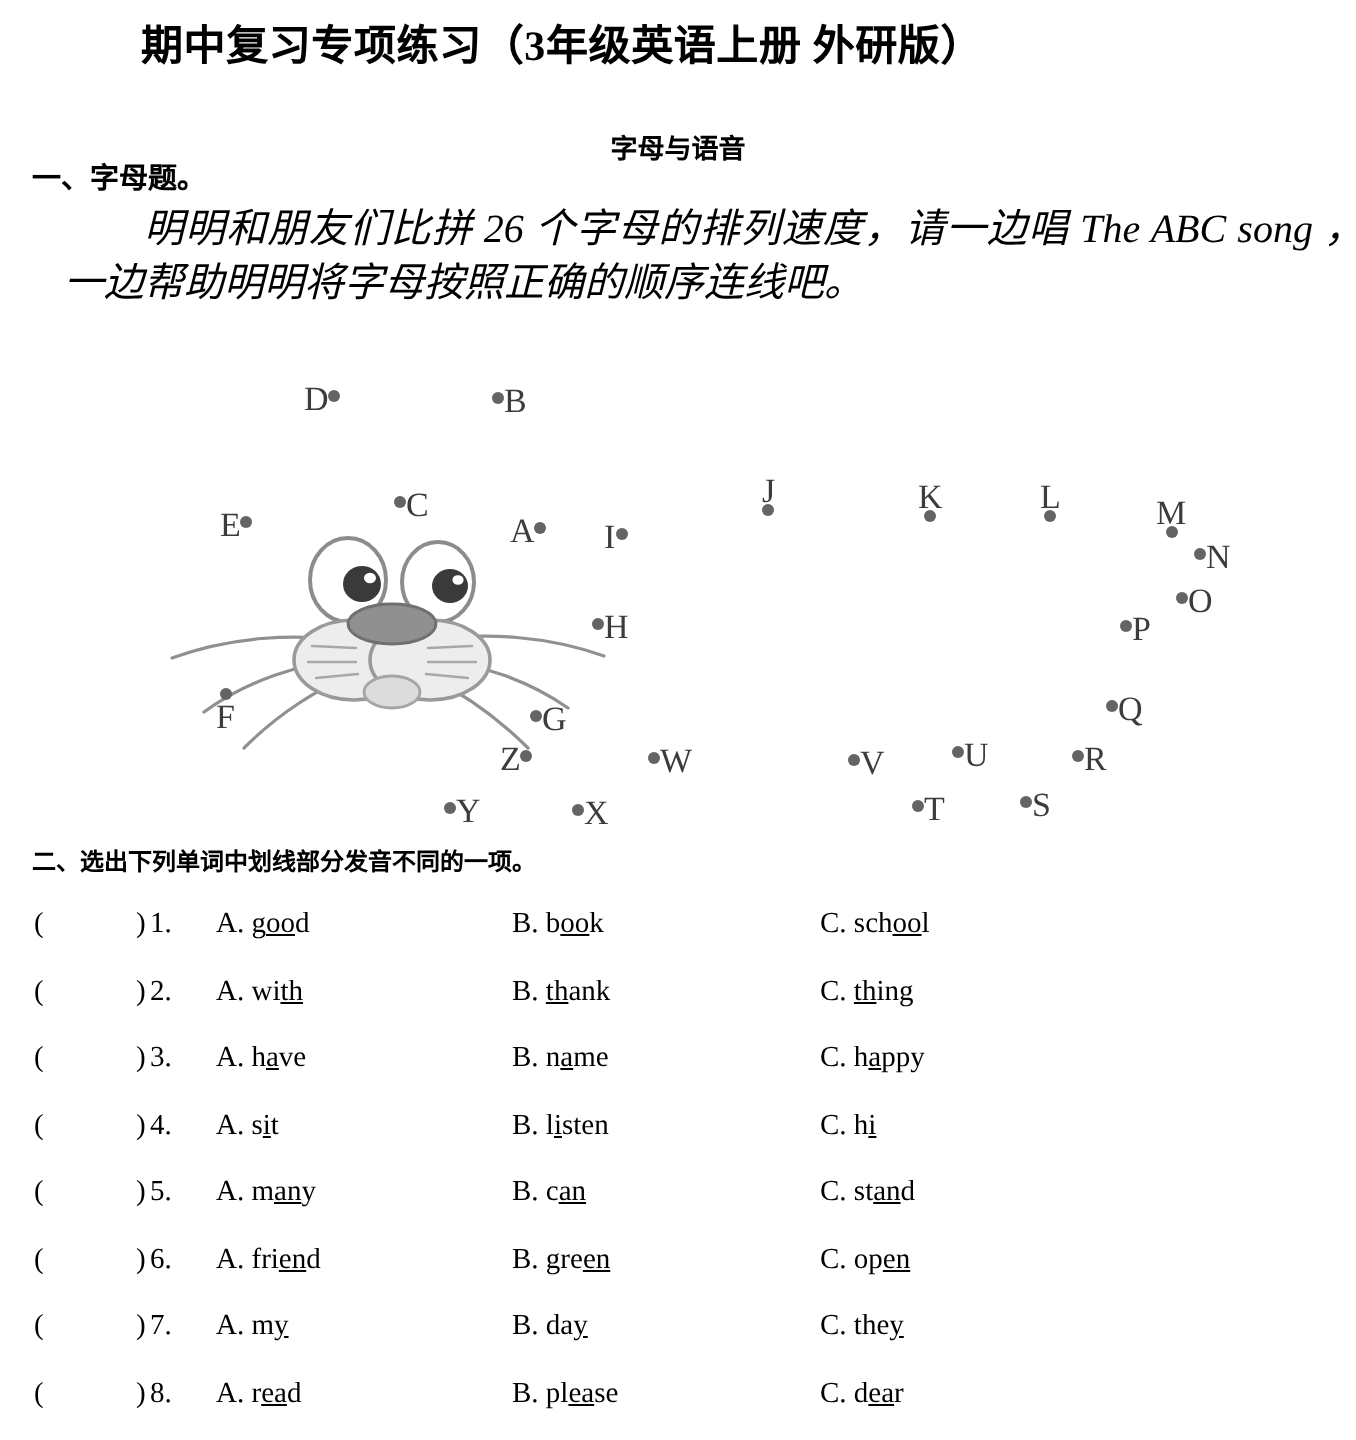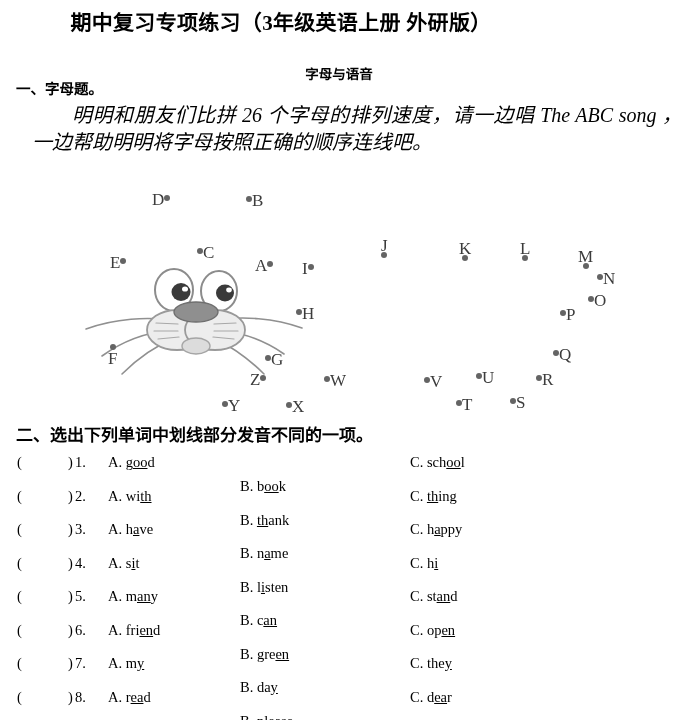--- a/index.html
+++ b/index.html
@@ -104,21 +104,21 @@
     top: 100px;
     width: 230px;
     height: 110px;
   }
 
   
   .sec2-heading {
     position: absolute;
     left: 16px;
     top: 421px;
-    font-size: 17px;
+    font-size: 12px;
     font-weight: bold;
   }
   .qlist {
     position: absolute;
     left: 0;
     top: 450px;
     width: 678px;
   }
   .qrow {
     position: relative;
@@ -130,21 +130,21 @@
   .qrow .answer-blank {
     position: absolute;
     left: 30px;
     top: 4px;
     width: 38px;
     height: 18px;
   }
   .qrow .paren-close { position: absolute; left: 68px; top: 4px; }
   .qrow .qnum  { position: absolute; left: 75px; top: 4px; }
   .qrow .optA  { position: absolute; left: 108px; top: 4px; }
-  .qrow .optB  { position: absolute; left: 240px; top: 4px; margin-top: 24px; }
+  .qrow .optB  { position: absolute; left: 256px; top: 4px; }
   .qrow .optC  { position: absolute; left: 410px; top: 4px; text-align: right; }
   .u { text-decoration: underline; text-underline-offset: 1px; }
 </style>
 </head>
 <body>
 
 <div class="doc-title">期中复习专项练习（3年级英语上册 外研版）</div>
 <div class="doc-subtitle">字母与语音</div>
 
 <div class="sec1-heading">一、字母题。</div>

